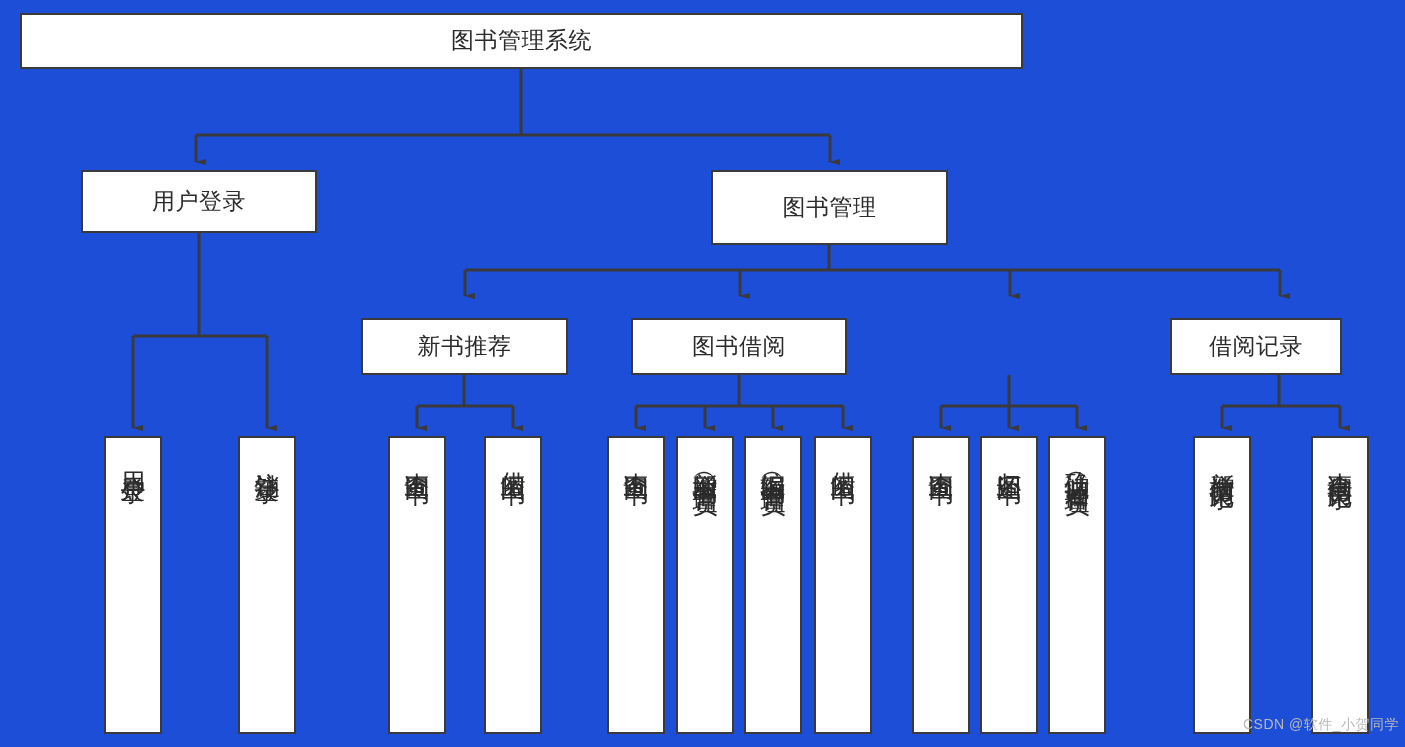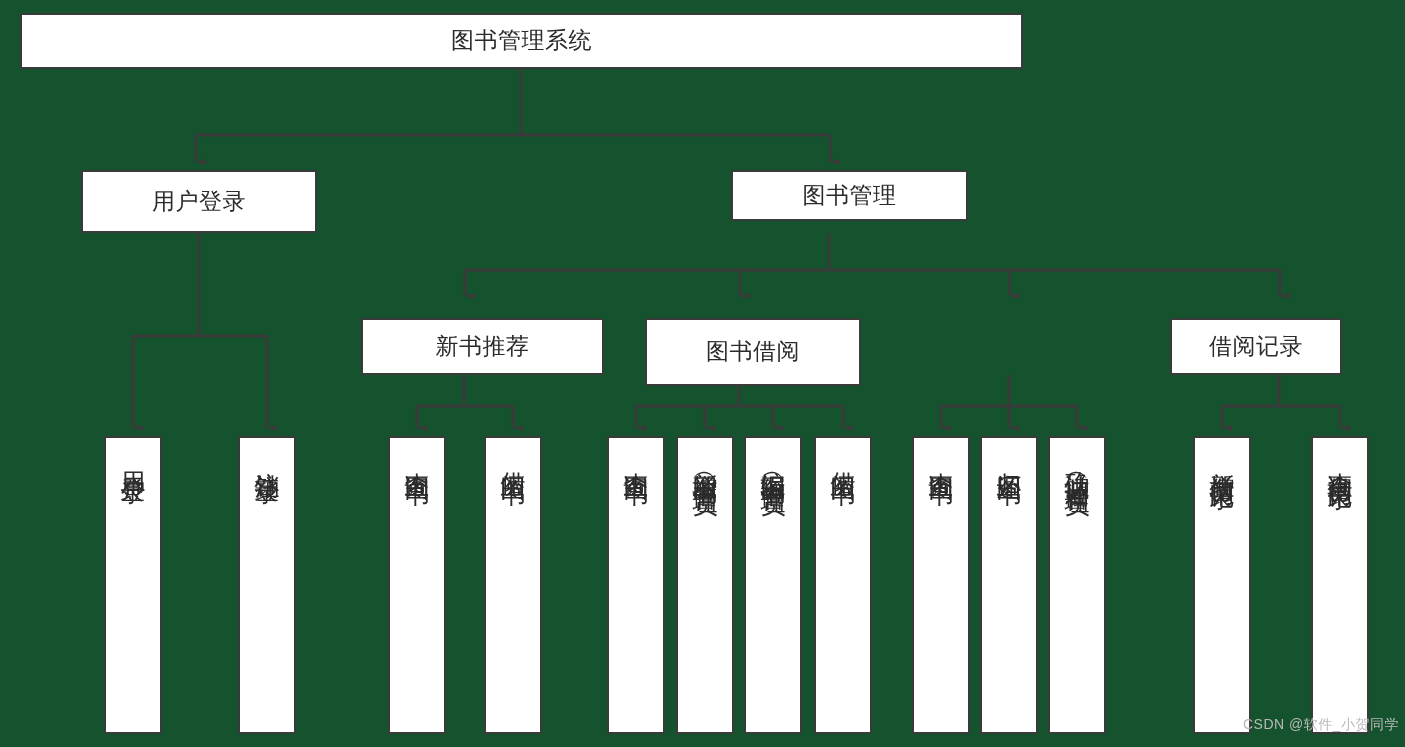--- a/index.html
+++ b/index.html
@@ -7,21 +7,21 @@
     padding: 0;
     background: #ffffff;
   }
   body {
     font-family: "Liberation Sans", "DejaVu Sans", sans-serif;
   }
   #canvas {
     position: relative;
     width: 1405px;
     height: 747px;
-    background: #14532d;
+    background: #1d4ed8;
     overflow: hidden;
   }
   svg.connectors {
     position: absolute;
     left: 0;
     top: 0;
     width: 1405px;
     height: 747px;
     pointer-events: none;
   }
@@ -125,29 +125,29 @@
   </svg>
 
   <div class="node node-h" style="left:20px; top:13px; width:1003px; height:56px;">
     <span class="label">图书管理系统</span>
   </div>
 
   <div class="node node-h" style="left:81px; top:170px; width:236px; height:63px;">
     <span class="label">用户登录</span>
   </div>
 
-  <div class="node node-h" style="left:711px; top:170px; width:237px; height:51px;margin-left:20px;">
+  <div class="node node-h" style="left:711px; top:170px; width:237px; height:75px;">
     <span class="label">图书管理</span>
   </div>
 
-  <div class="node node-h" style="left:361px; top:318px; width:243px; height:57px;">
+  <div class="node node-h" style="left:361px; top:318px; width:207px; height:57px;">
     <span class="label">新书推荐</span>
   </div>
 
-  <div class="node node-h" style="left:645px; top:318px; width:216px; height:68px;">
+  <div class="node node-h" style="left:631px; top:318px; width:216px; height:57px;">
     <span class="label">图书借阅</span>
   </div>
 
 
   <div class="node node-h" style="left:1170px; top:318px; width:172px; height:57px;">
     <span class="label">借阅记录</span>
   </div>
 
   <div class="node node-v" style="left:104px; top:436px; width:58px; height:298px;">
     <span class="label">用户登录</span>

